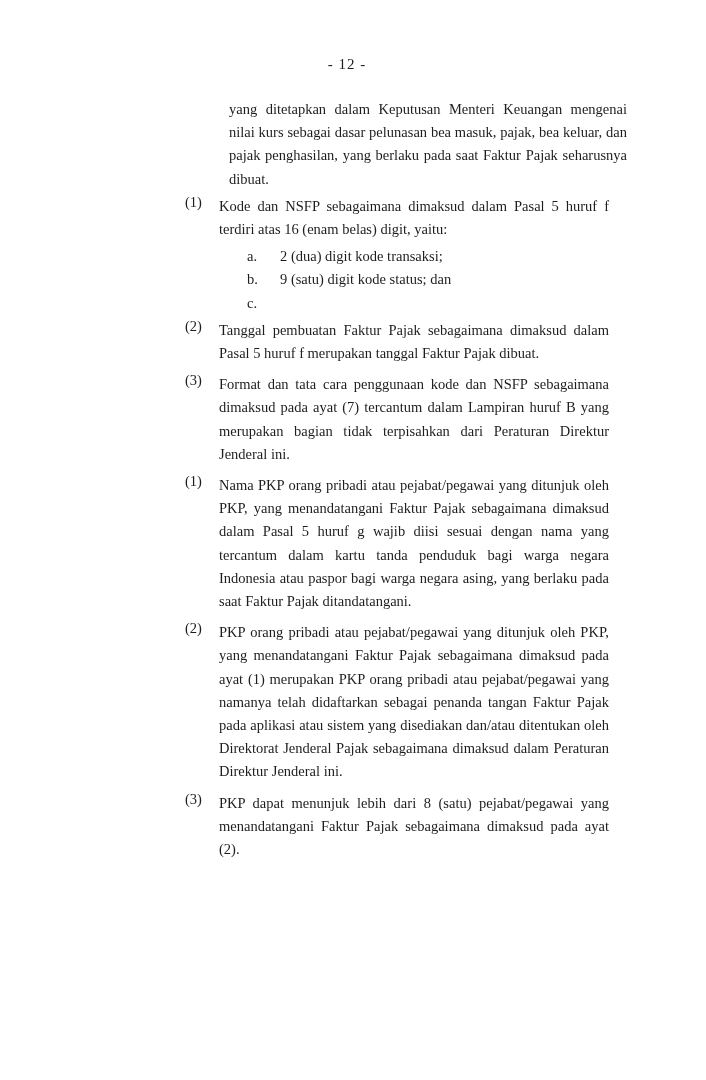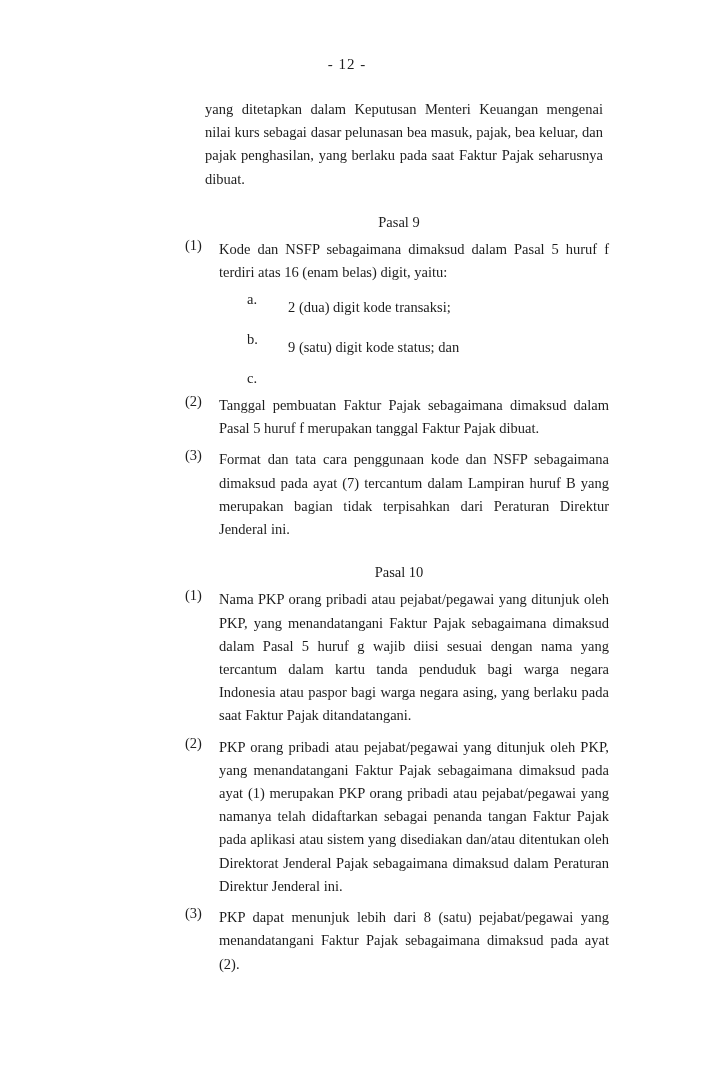--- a/index.html
+++ b/index.html
@@ -29,21 +29,21 @@
   .content {
     position: absolute;
     left: 185px;
     top: 98px;
     width: 428px;
     font-size: 14.5px;
     line-height: 23.2px;
     text-justify: inter-word;
   }
   .intro-para {
-    margin: 0 0 0 20px;
+    margin: 0 0 0 44px;
     width: 398px;
     text-align: justify;
   }
   .pasal-heading {
     margin: 20px 0 0 0;
     font-size: 14.5px;
     font-weight: normal;
     line-height: 23.2px;
     text-align: center;
   }
@@ -69,36 +69,35 @@
     display: flex;
     align-items: flex-start;
   }
   .sub-letter {
     flex: 0 0 33px;
     margin-left: 32px;
   }
   .sub-text {
     flex: 1;
     min-width: 0;
-    margin: 8px;
+    margin: 0;
     text-align: justify;
   }
 </style>
 </head>
 <body>
 
 <div class="page">
 
   <div class="page-number">- 12 -</div>
 
   <div class="content">
 
     <p class="intro-para">yang ditetapkan dalam Keputusan Menteri Keuangan mengenai nilai kurs sebagai dasar pelunasan bea masuk, pajak, bea keluar, dan pajak penghasilan, yang berlaku pada saat Faktur Pajak seharusnya dibuat.</p>
 
-    <h2 class="pasal-heading">Pasal 9</h2>
 
     <div class="item">
       <span class="item-num">(1)</span>
       <div class="item-body">
         <p class="item-text">Kode dan NSFP sebagaimana dimaksud dalam Pasal 5 huruf f terdiri atas 16 (enam belas) digit, yaitu:</p>
         <div class="subitem">
           <span class="sub-letter">a.</span>
           <p class="sub-text">2 (dua) digit kode transaksi;</p>
         </div>
         <div class="subitem">
@@ -118,21 +117,20 @@
       </div>
     </div>
 
     <div class="item">
       <span class="item-num">(3)</span>
       <div class="item-body">
         <p class="item-text">Format dan tata cara penggunaan kode dan NSFP sebagaimana dimaksud pada ayat (7) tercantum dalam Lampiran huruf B yang merupakan bagian tidak terpisahkan dari Peraturan Direktur Jenderal ini.</p>
       </div>
     </div>
 
-    <h2 class="pasal-heading second">Pasal 10</h2>
 
     <div class="item">
       <span class="item-num">(1)</span>
       <div class="item-body">
         <p class="item-text">Nama PKP orang pribadi atau pejabat/pegawai yang ditunjuk oleh PKP, yang menandatangani Faktur Pajak sebagaimana dimaksud dalam Pasal 5 huruf g wajib diisi sesuai dengan nama yang tercantum dalam kartu tanda penduduk bagi warga negara Indonesia atau paspor bagi warga negara asing, yang berlaku pada saat Faktur Pajak ditandatangani.</p>
       </div>
     </div>
 
     <div class="item">
       <span class="item-num">(2)</span>

